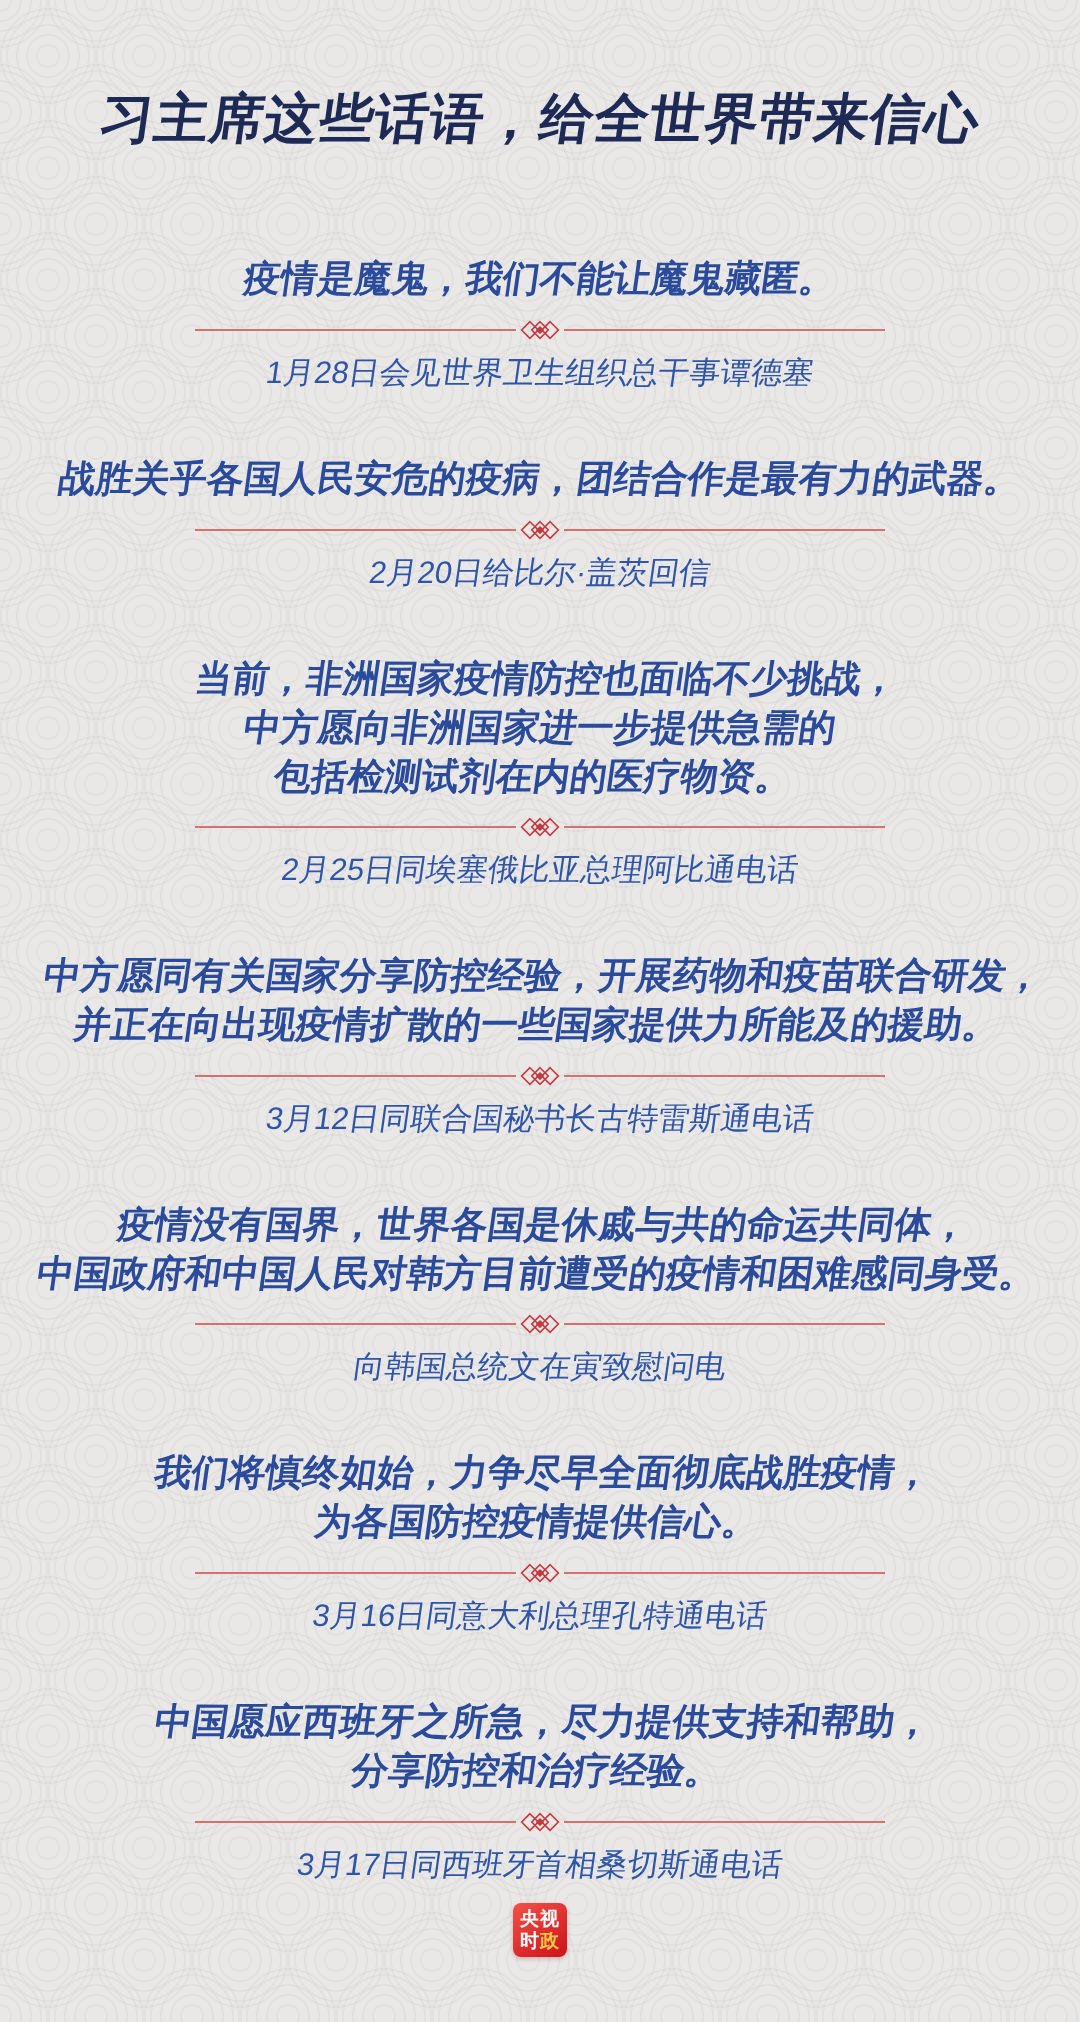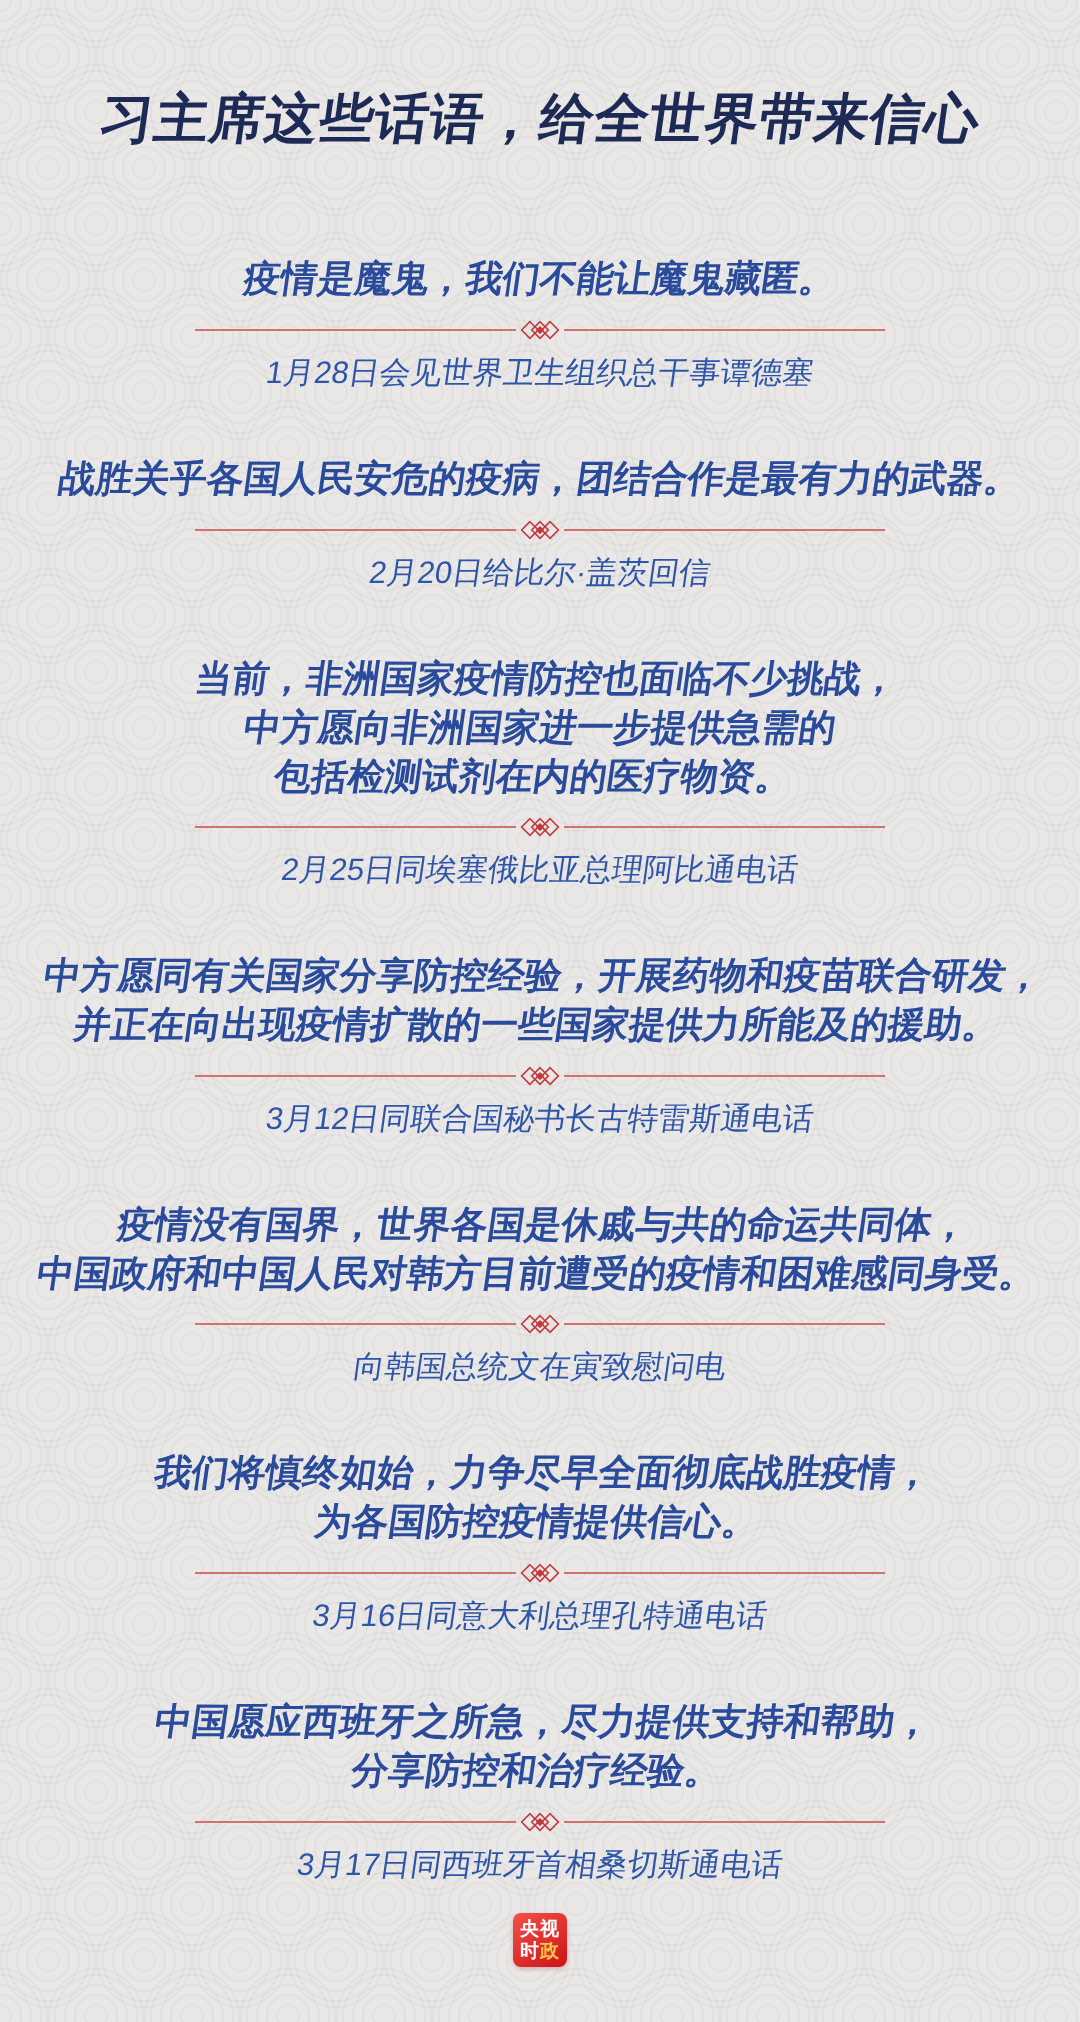--- a/index.html
+++ b/index.html
@@ -78,21 +78,20 @@
     top:1903px;
     transform:translateX(-50%);
     width:54px;height:54px;
     border-radius:8px;
     background:linear-gradient(145deg,#f25248,#cd1219);
     display:flex;
     flex-direction:column;
     align-items:center;
     justify-content:center;
     box-shadow:0 2px 4px rgba(140,20,20,0.25);
-    margin-top:10px;
   }
   .logo-row{
     font-size:19px;
     line-height:22px;
     font-weight:bold;
     color:#ffffff;
     letter-spacing:1px;
     white-space:nowrap;
   }
   .logo-gold{color:#f7c548;}

